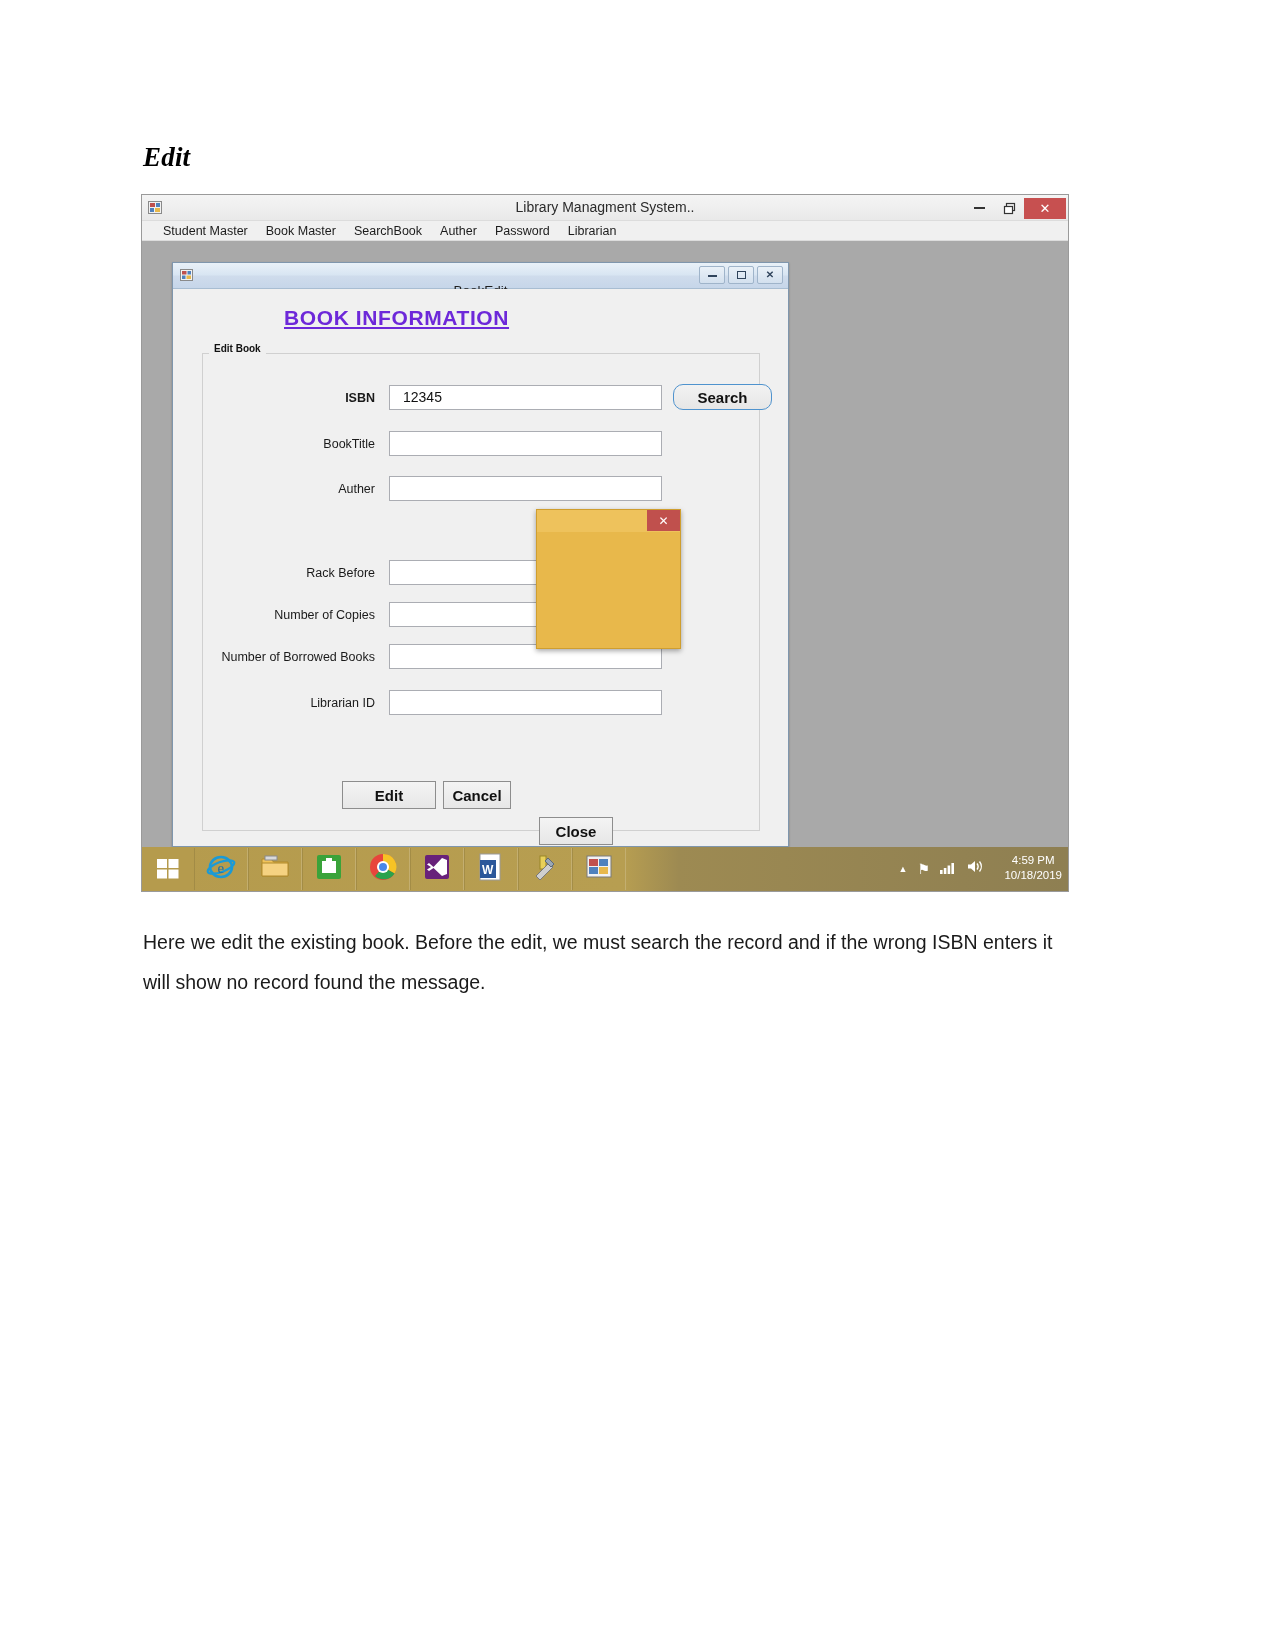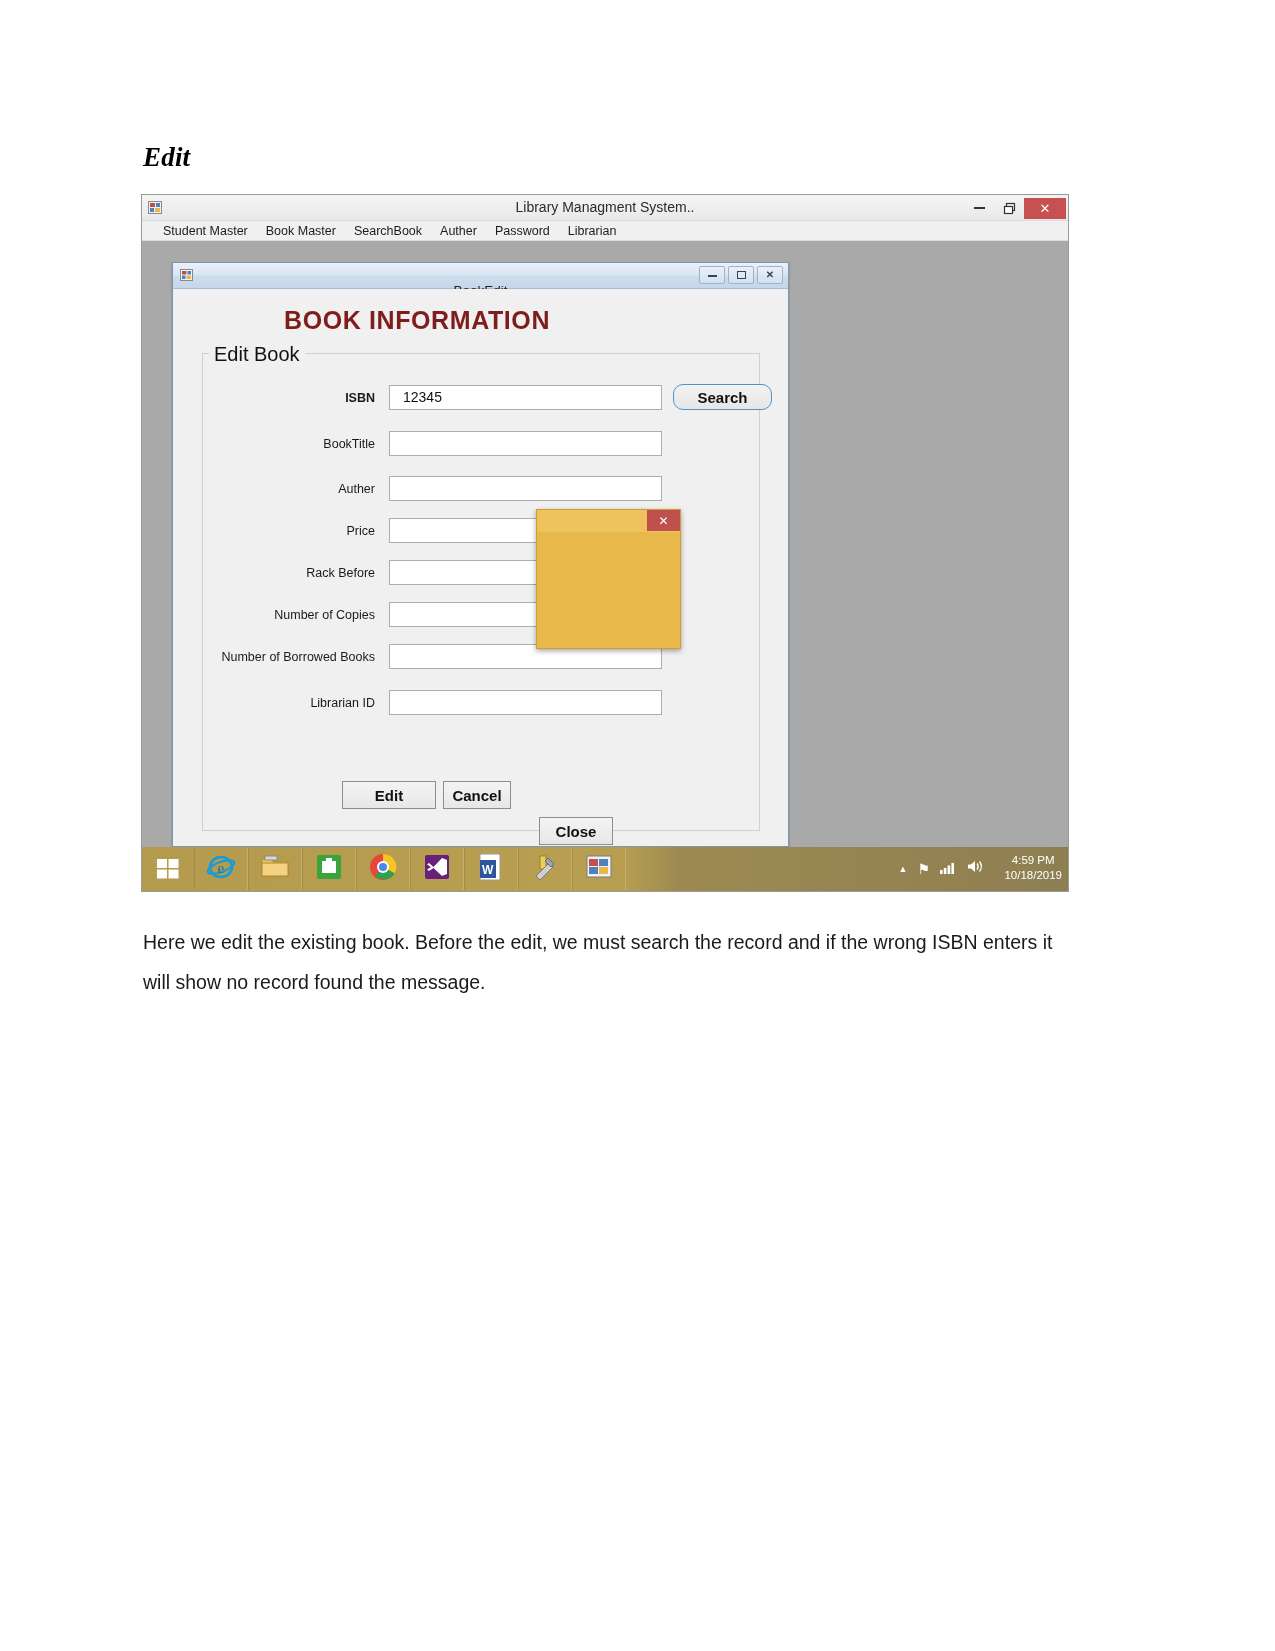--- a/index.html
+++ b/index.html
@@ -113,39 +113,40 @@
     font-size: 9px; color: #21354a;
   }
   .glyph-min { display:block; width:9px; height:3px; border-bottom:2px solid #30445c; }
   .glyph-max { display:block; width:9px; height:8px; border:1.5px solid #30445c; }
   .glyph-x { font-size: 10px; line-height: 1; color:#30445c; font-weight:bold; }
 
   .child-body { position: relative; height: calc(100% - 26px); background: #f0f0f0; }
 
   .form-heading {
     position: absolute; left: 111px; top: 17px;
-    font-size: 25px; font-weight: bold; color: #7f1d1d;
+    font-size: 21px; font-weight: bold; color: #6d28d9;
     letter-spacing: 0.6px;
+    text-decoration: underline;
   }
 
   
   .groupbox {
     position: absolute; left: 29px; top: 64px;
     width: 558px; height: 478px;
     border: 1px solid #d0d0d0;
     border-top: none;
   }
   .groupbox::before {
     content: ""; position: absolute; left: 0; top: 0; width: 100%; height: 1px;
     background: #d0d0d0;
   }
   .gb-label {
     position: absolute; left: 6px; top: -10px;
     background: #f0f0f0; padding: 0 5px;
-    font-size: 20px; font-weight: normal; color: #111;
+    font-size: 10px; font-weight: bold; color: #111;
     z-index: 3;
   }
 
   .field-row { position: absolute; left: 0; width: 100%; height: 30px; }
   .field-label {
     position: absolute; right: 0; top: 50%; transform: translateY(-50%);
     font-size: 12.5px; color: #1a1a1a; white-space: nowrap;
   }
   .lbl-box {
     position: absolute; left: 0; width: 172px; top: 0; height: 100%;
@@ -340,26 +341,20 @@
               <div class="txtbox" style="left:186px; width:273px; top:2px;"></div>
             </div>
 
             <div class="field-row" style="top:121px;">
               <div class="lbl-box">
                   <span class="field-label">Auther</span>
                 </div>
               <div class="txtbox" style="left:186px; width:273px; top:2px;"></div>
             </div>
 
-            <div class="field-row" style="top:163px;">
-              <div class="lbl-box">
-                  <span class="field-label">Price</span>
-                </div>
-              <div class="txtbox" style="left:186px; width:273px; top:2px;"></div>
-            </div>
 
             <div class="field-row" style="top:205px;">
               <div class="lbl-box">
                   <span class="field-label">Rack Before</span>
                 </div>
               <div class="txtbox" style="left:186px; width:273px; top:2px;"></div>
             </div>
 
             <div class="field-row" style="top:247px;">
               <div class="lbl-box">

